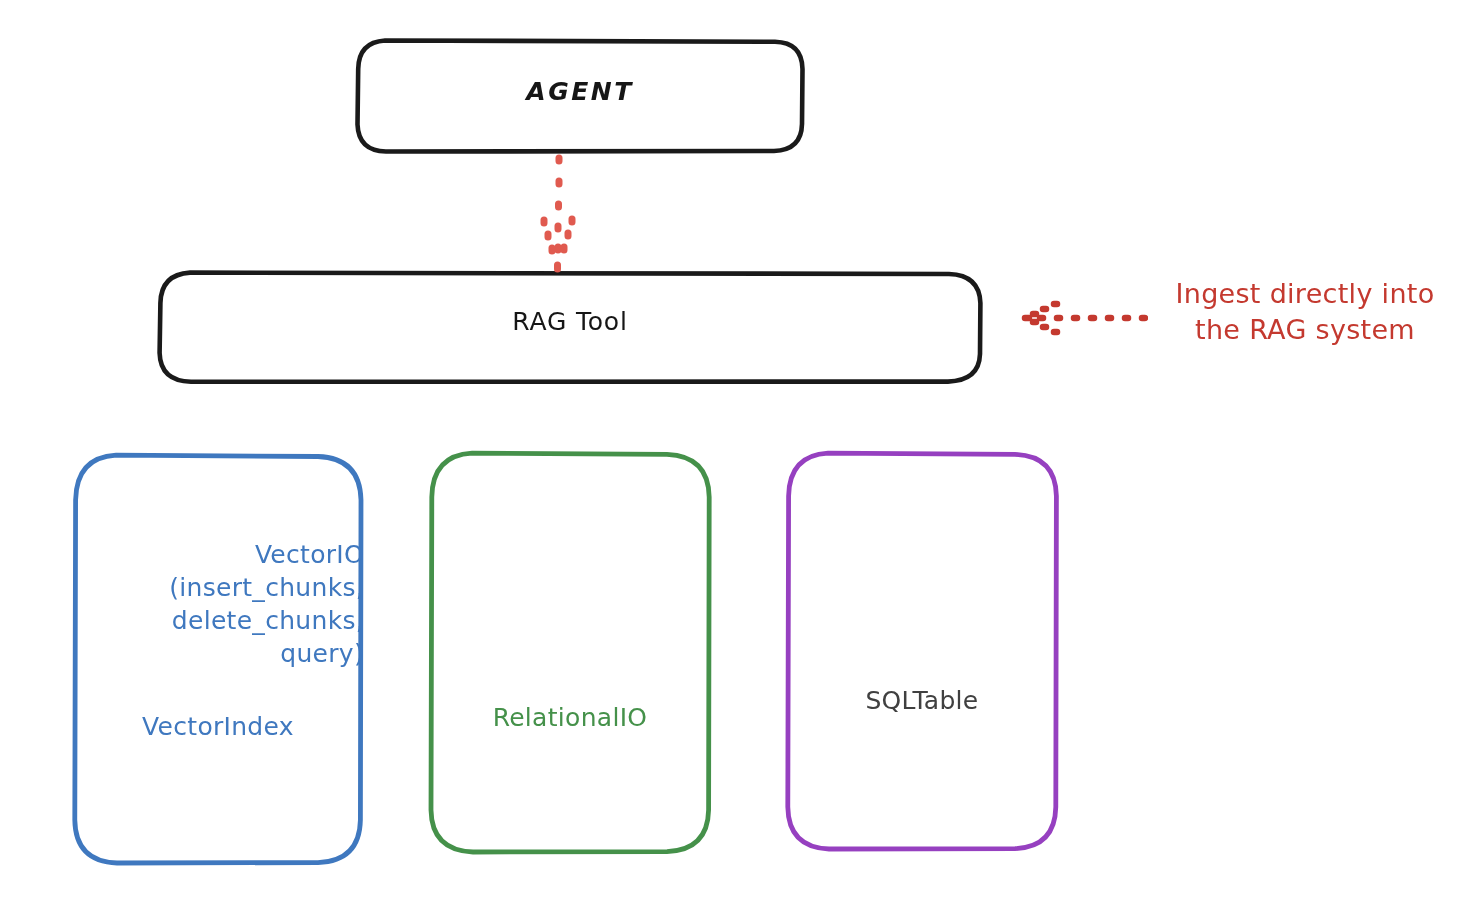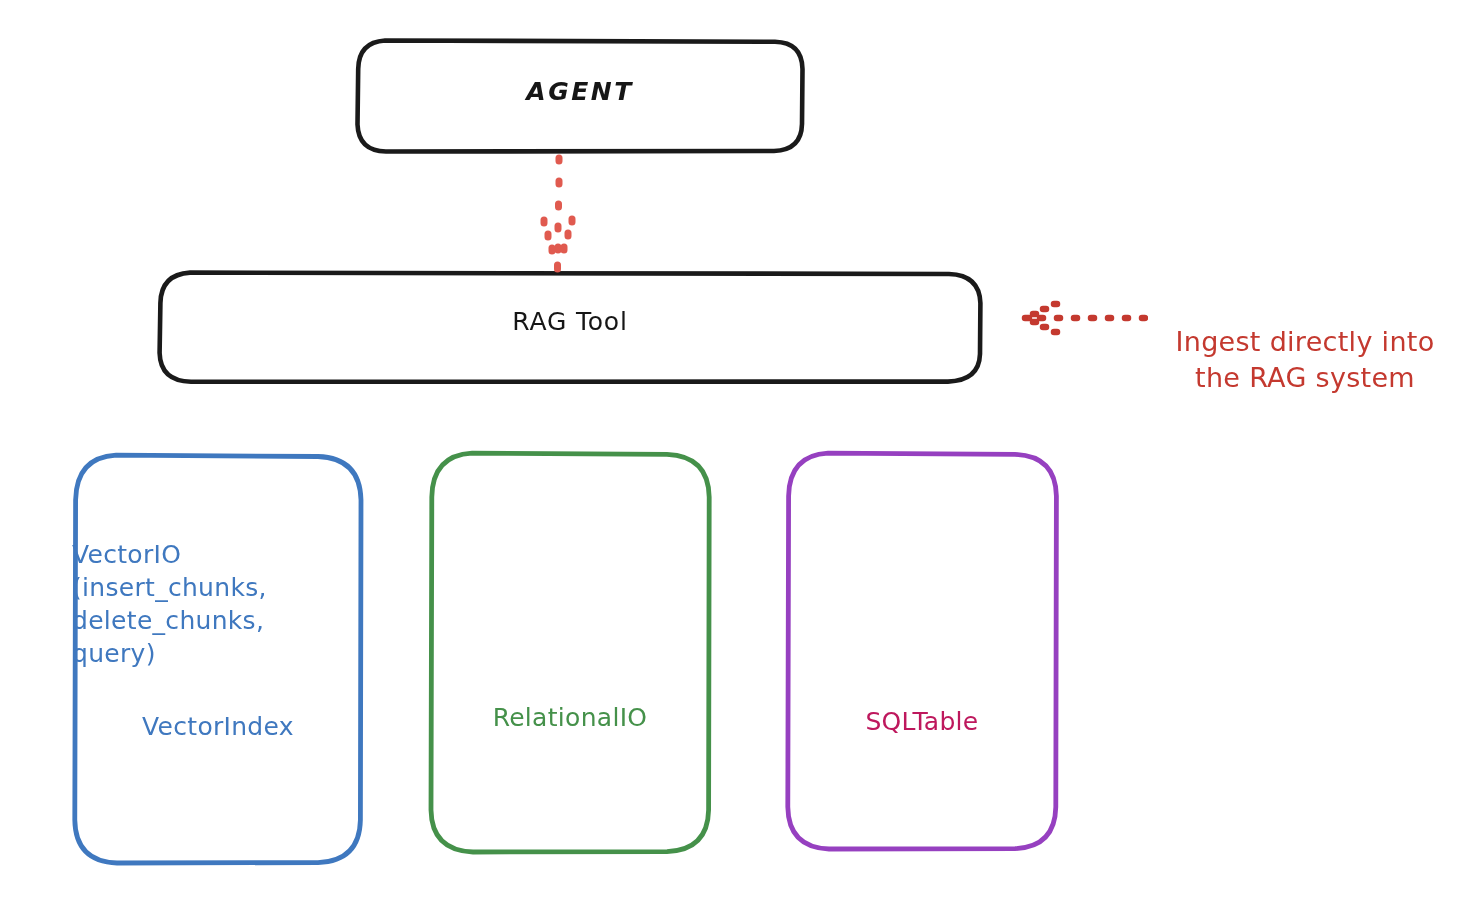--- a/index.html
+++ b/index.html
@@ -80,42 +80,42 @@
     width: 284px; height: 405px;
   }
   #relational-box {
     left: 785px; top: 450px;
     width: 274px; height: 402px;
   }
 
   .provider-title {
     position: absolute;
     left: 0; width: 100%;
-    text-align: left;
+    text-align: right;
     white-space: pre-line;
     font-size: 25px;
     line-height: 1.32;
     letter-spacing: 0.3px;
   }
   .provider-sub {
     position: absolute;
     left: 0; width: 100%;
     text-align: center;
     font-size: 25px;
     letter-spacing: 0.3px;
   }
 
   #vector-box .provider-title { top: 86px; color: #3f78bf; }
   #vector-box .provider-sub   { top: 260px; color: #3f78bf; }
 
   #keyvalue-box .provider-title { top: 100px; color: #45914a; }
   #keyvalue-box .provider-sub   { top: 253px; color: #45914a; }
 
   #relational-box .provider-title { top: 100px; color: #9640c0; }
-  #relational-box .provider-sub   { top: 257px; color: #be185d; }
+  #relational-box .provider-sub   { top: 236px; color: #404040; }
 
   
   #arrow-agent-rag {
     position: absolute;
     left: 500px; top: 152px;
     width: 120px; height: 124px;
   }
   #arrow-ingest {
     position: absolute;
     left: 1018px; top: 295px;
@@ -124,21 +124,20 @@
   #ingest-note {
     position: absolute;
     left: 1140px; top: 276px;
     width: 330px;
     font-size: 27px;
     line-height: 1.32;
     color: #c4392f;
     white-space: pre-line;
     text-align: center;
     letter-spacing: 0.3px;
-    margin-top: 48px;
   }
 </style>
 </head>
 <body>
 
 <div id="canvas">
 
   <div class="node" id="agent-box">
     <svg class="node-svg" viewBox="0 0 450 116" preserveAspectRatio="none">
       <path d="M 30 2.5 L 420 3.8 Q 447 4.5 447.5 31 L 447 86 Q 446.5 112 419 113 L 31 113.5 Q 3.5 113 2.5 86.5 L 3.2 31 Q 3.6 4.2 30 2.5 Z" fill="#ffffff" stroke="#1a1a1a" stroke-width="4.6" stroke-linecap="round" stroke-linejoin="round"></path>

